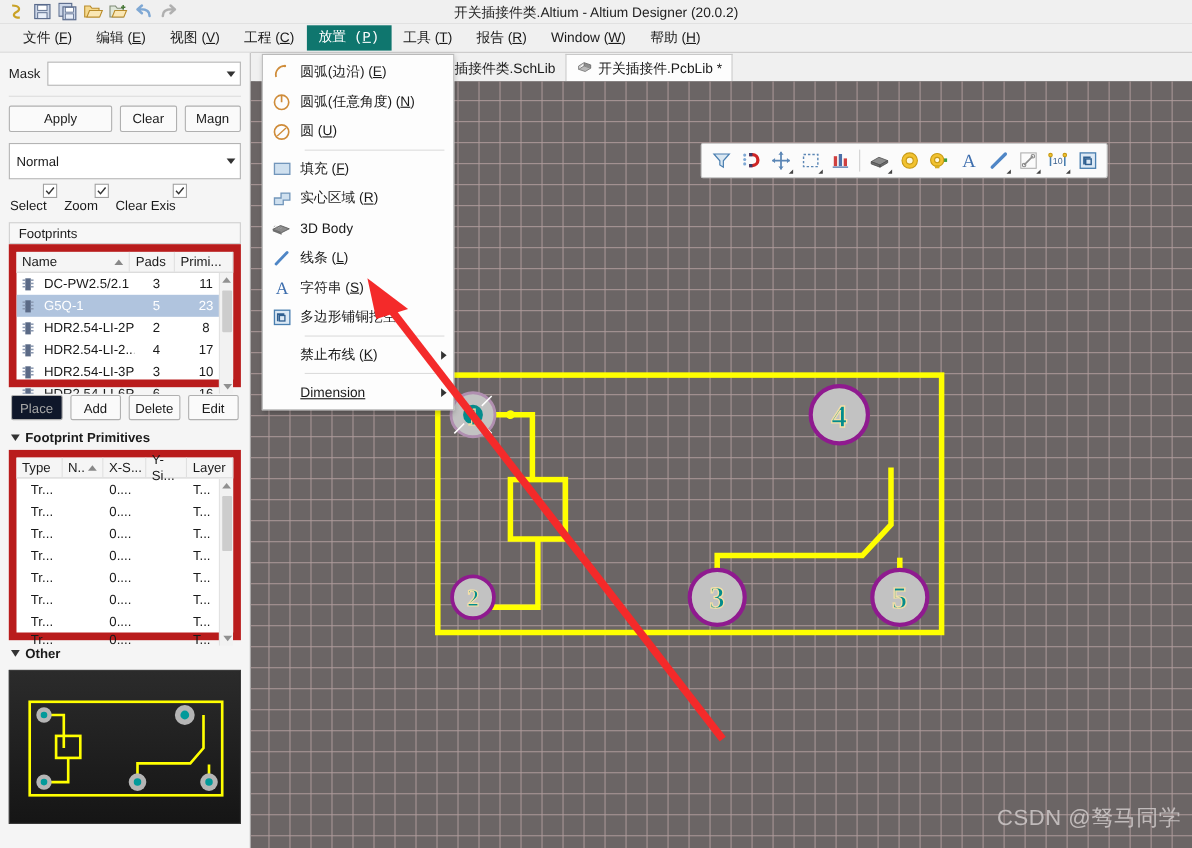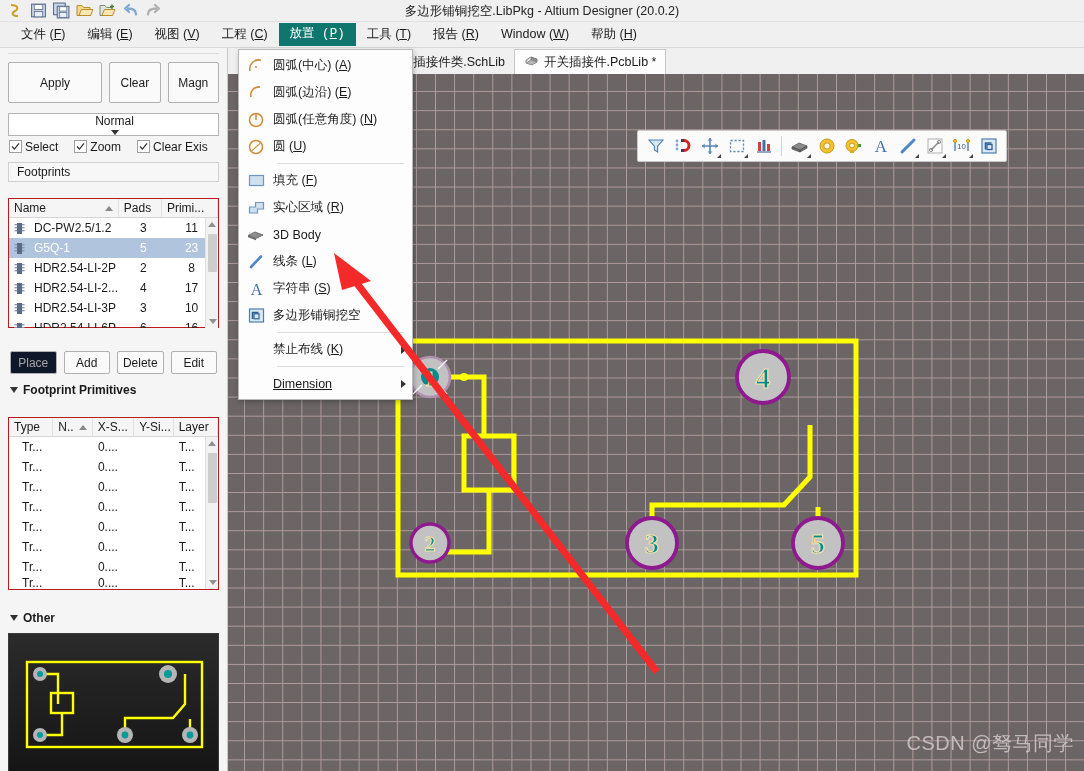--- a/index.html
+++ b/index.html
@@ -57,43 +57,43 @@
     flex:1; height:22px; border:1px solid #b4b4b4; background:#fff;
     display:flex; align-items:center; padding:0 4px 0 6px; font-size:12px; cursor:pointer;
   }
   .combo .cv{ flex:1; overflow:hidden; white-space:nowrap;}
   .caret{ width:0;height:0;border-left:4px solid transparent;border-right:4px solid transparent;border-top:5px solid #333;}
 
   .hr{ height:1px; background:#dcdcdc; margin:5px 8px 0 8px;}
 
   .btn-row{ display:flex; gap:7px; padding:8px 8px 4px 8px;}
   .btn{
-    height:41px; border:1px solid #b0b0b0; background:#fafafa; border-radius:2px;
+    height:24px; border:1px solid #b0b0b0; background:#fafafa; border-radius:2px;
     display:flex;align-items:center;justify-content:center;font-size:12px;cursor:pointer;
   }
   .btn.apply{ flex:2.05; }
   .btn.clear{ flex:1.1; }
   .btn.magn{ flex:1.1; overflow:hidden;}
 
-  .normal-combo{ margin:6px 8px 0 8px; height:23px;flex-direction:column; }
+  .normal-combo{ margin:6px 8px 0 8px; height:33px; }
   .chk-row{ display:flex; align-items:center; padding:4px 8px 2px 9px; gap:3px; font-size:12px;}
   .chkbox{
     width:13px;height:13px;border:1px solid #a0a0a0;background:#fff;
     display:inline-flex;align-items:center;justify-content:center;margin-right:3px;cursor:pointer;
   }
   .chkbox svg{ display:block;}
-  .chk-g{ display:flex; align-items:flex-start; }
+  .chk-g{ display:flex; align-items:flex-end;flex-direction:column; }
   .chk-g .ctxt{ margin-right:13px; white-space:nowrap;}
 
   .sec-tab{
     margin:6px 8px 0 8px; height:20px; border:1px solid #cfcfcf; background:#f7f7f7;
     display:flex;align-items:center;padding-left:8px;font-size:12px;
   }
 
-  .grid-wrap{ margin:16px 8px; border:1px solid #b91c1c; background:#fff; position:relative;}
+  .grid-wrap{ margin:0 8px; border:7px solid #b91c1c; background:#fff; position:relative;}
   .grid-head{ display:flex; height:19px; background:#f5f5f5; border-bottom:1px solid #d5d5d5; font-size:12px;}
   .gh{ display:flex;align-items:center; padding-left:5px; border-right:1px solid #e0e0e0; position:relative; cursor:pointer;}
   .sort-asc{ position:absolute; right:5px; top:7px; width:0;height:0;
     border-left:4px solid transparent;border-right:4px solid transparent;border-bottom:5px solid #888;}
   .grid-body{ position:relative; overflow:hidden;}
   .grow{ display:flex; height:20px; align-items:center; font-size:12px;}
   .grow.sel{ background:#b0c4de; color:#fff;}
   .gc{ padding-left:5px; overflow:hidden; white-space:nowrap;}
   .chipic{ width:11px;height:13px;margin-left:5px;margin-right:4px;flex:none;}
 
@@ -216,38 +216,45 @@
       <svg width="19" height="17" viewBox="0 0 19 16">
           <path d="M15 12c0-4-3-6-8-6M4 6l4-3.5M4 6l4 3.5" stroke="#7fa8d4" stroke-width="2.3" fill="none" stroke-linecap="round" stroke-linejoin="round"></path>
         </svg>
     </div>
     <div class="qa-ic">
       <svg width="19" height="17" viewBox="0 0 19 16">
           <path d="M4 12c0-4 3-6 8-6M15 6l-4-3.5M15 6l-4 3.5" stroke="#b0b0b0" stroke-width="2.3" fill="none" stroke-linecap="round" stroke-linejoin="round"></path>
         </svg>
     </div>
   </div>
-  <div class="title-text">多边形铺铜挖空.LibPkg - Altium Designer (20.0.2)</div>
+  <div class="title-text">开关插接件类.Altium - Altium Designer (20.0.2)</div>
 </div>
 
 <div class="menubar">
   <div class="menu-item"><span>文件</span> (<u>F</u>)</div>
   <div class="menu-item"><span>编辑</span> (<u>E</u>)</div>
   <div class="menu-item"><span>视图</span> (<u>V</u>)</div>
   <div class="menu-item"><span>工程</span> (<u>C</u>)</div>
   <div class="menu-item active"><span>放置</span> (<u>P</u>)</div>
   <div class="menu-item"><span>工具</span> (<u>T</u>)</div>
   <div class="menu-item"><span>报告</span> (<u>R</u>)</div>
   <div class="menu-item"><span>Window</span> (<u>W</u>)</div>
   <div class="menu-item"><span>帮助</span> (<u>H</u>)</div>
 </div>
 
 <div class="leftpanel">
 
 
+  <div class="mask-row">
+    <span class="lbl">Mask</span>
+    <div class="combo">
+      <span class="cv"></span>
+      <span class="caret"></span>
+    </div>
+  </div>
   <div class="hr"></div>
 
   <div class="btn-row">
     <div class="btn apply">Apply</div>
     <div class="btn clear">Clear</div>
     <div class="btn magn">Magn</div>
   </div>
 
   <div class="combo normal-combo">
     <span class="cv">Normal</span>
@@ -300,21 +307,21 @@
       <div class="grow">
         <span class="chipic"><svg width="11" height="13" viewBox="0 0 11 13">
               <rect x="3" y="1" width="5" height="11" fill="#5b6a86"></rect>
               <rect x="0.5" y="2" width="2.5" height="1.4" fill="#8c9ab2"></rect>
               <rect x="0.5" y="5" width="2.5" height="1.4" fill="#8c9ab2"></rect>
               <rect x="0.5" y="8" width="2.5" height="1.4" fill="#8c9ab2"></rect>
               <rect x="8" y="2" width="2.5" height="1.4" fill="#8c9ab2"></rect>
               <rect x="8" y="5" width="2.5" height="1.4" fill="#8c9ab2"></rect>
               <rect x="8" y="8" width="2.5" height="1.4" fill="#8c9ab2"></rect>
             </svg></span>
-        <span class="gc" style="width:98px;">DC-PW2.5/1.2</span>
+        <span class="gc" style="width:98px;">DC-PW2.5/2.1</span>
         <span class="gc" style="width:46px;text-align:center;padding-left:0;">3</span>
         <span class="gc" style="width:56px;text-align:center;padding-left:0;">11</span>
       </div>
 
       <div class="grow sel">
         <span class="chipic"><svg width="11" height="13" viewBox="0 0 11 13">
               <rect x="3" y="1" width="5" height="11" fill="#5b6a86"></rect>
               <rect x="0.5" y="2" width="2.5" height="1.4" fill="#8c9ab2"></rect>
               <rect x="0.5" y="5" width="2.5" height="1.4" fill="#8c9ab2"></rect>
               <rect x="0.5" y="8" width="2.5" height="1.4" fill="#8c9ab2"></rect>
@@ -701,29 +708,20 @@
 
     <div class="watermark">CSDN @驽马同学</div>
   </div>
 </div>
 
 <div class="dropdown">
 
   <div class="dd-item">
     <span class="dd-ic">
         <svg width="19" height="17" viewBox="0 0 19 17">
-          <path d="M3 14A9 9 0 0 1 14 3.2" fill="none" stroke="#cf8c3a" stroke-width="1.6"></path>
-          <circle cx="9" cy="10" r="1" fill="#cf8c3a"></circle>
-        </svg>
-      </span>
-    <span class="dd-lb"><span>圆弧(中心)</span> (<u>A</u>)</span>
-  </div>
-  <div class="dd-item">
-    <span class="dd-ic">
-        <svg width="19" height="17" viewBox="0 0 19 17">
           <path d="M4 13A8 8 0 0 1 12 3" fill="none" stroke="#cf8c3a" stroke-width="1.6"></path>
           <circle cx="12" cy="3" r="1.1" fill="#cf8c3a"></circle>
         </svg>
       </span>
     <span class="dd-lb"><span>圆弧(边沿)</span> (<u>E</u>)</span>
   </div>
   <div class="dd-item">
     <span class="dd-ic">
         <svg width="19" height="17" viewBox="0 0 19 17">
           <circle cx="9" cy="9" r="6.5" fill="none" stroke="#cf8c3a" stroke-width="1.5"></circle>

